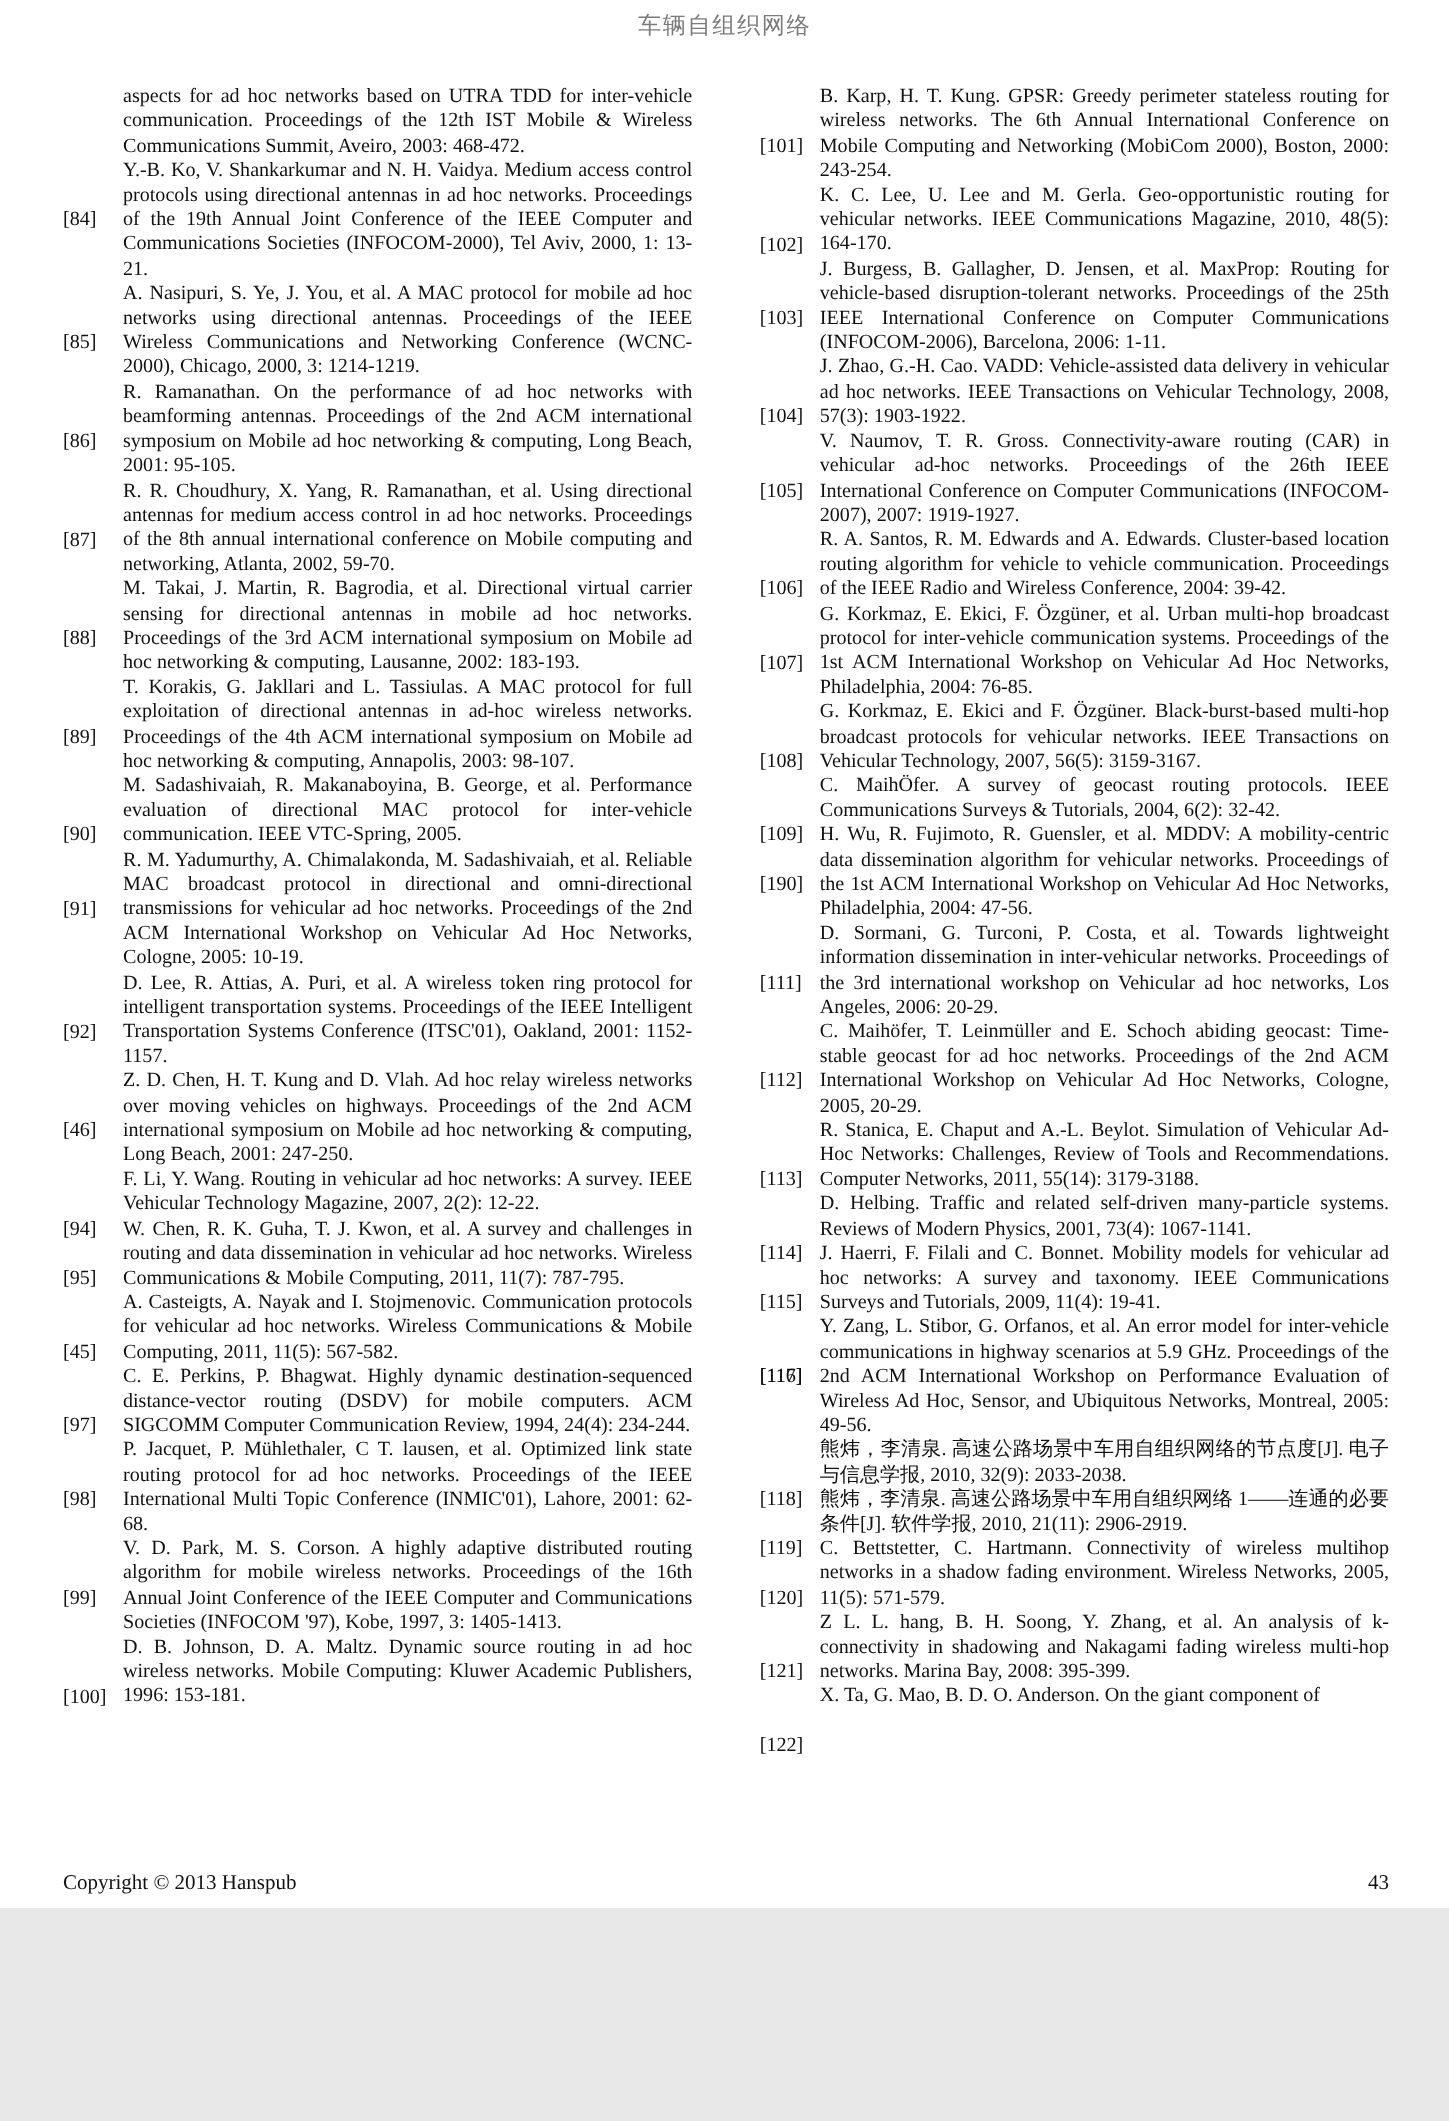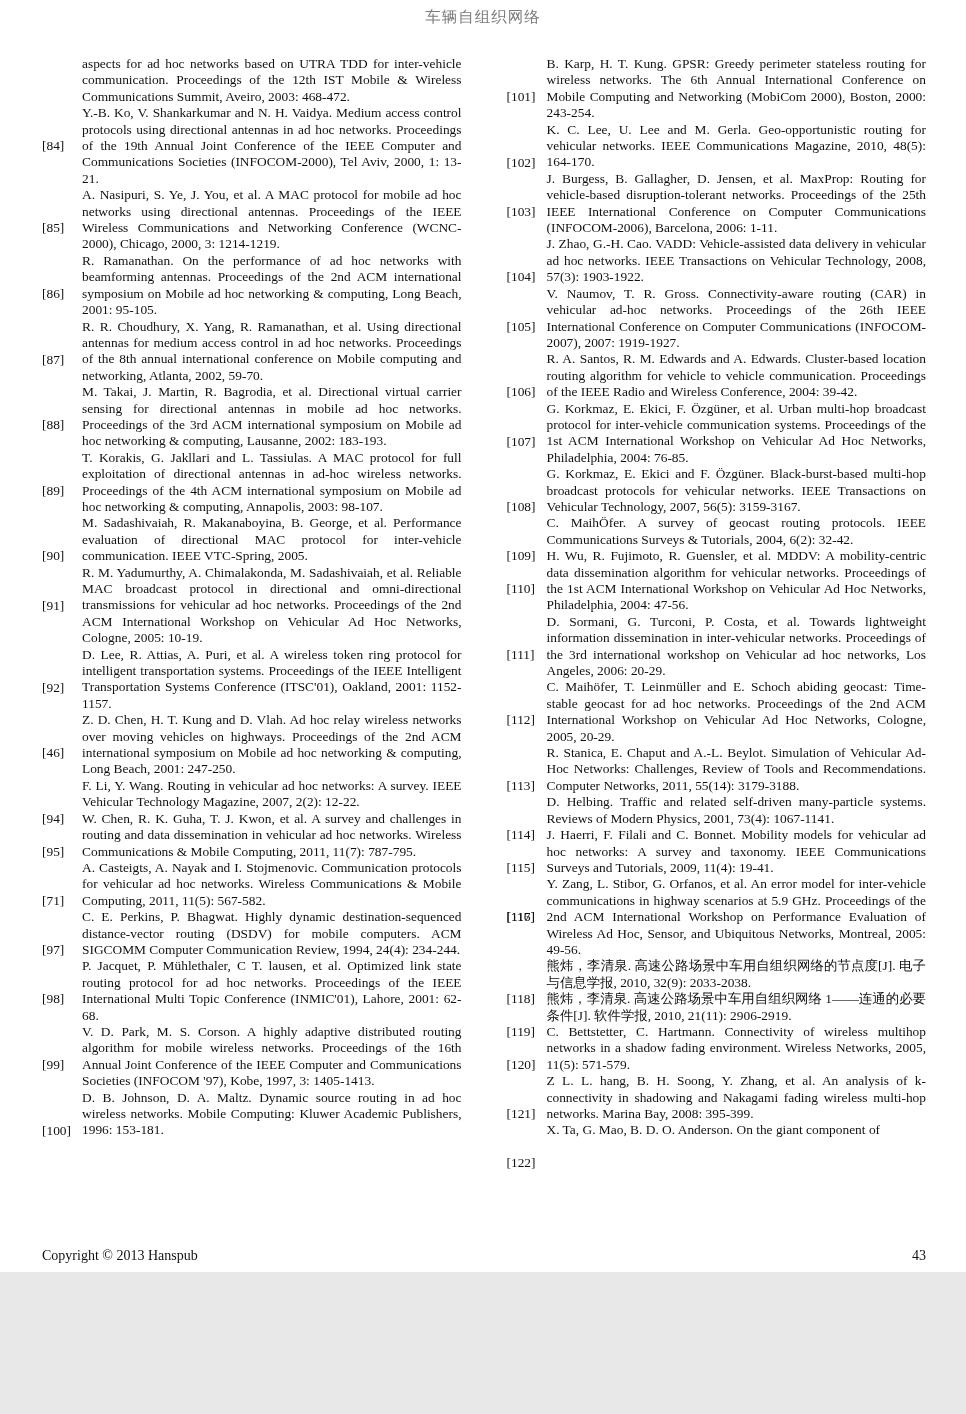--- a/index.html
+++ b/index.html
@@ -79,37 +79,37 @@
         <div class="ref"><span class="ref-label">[86]</span><span class="ref-text">R. Ramanathan. On the performance of ad hoc networks with beamforming antennas. Proceedings of the 2nd ACM international symposium on Mobile ad hoc networking &amp; computing, Long Beach, 2001: 95-105.</span></div>
         <div class="ref"><span class="ref-label">[87]</span><span class="ref-text">R. R. Choudhury, X. Yang, R. Ramanathan, et al. Using directional antennas for medium access control in ad hoc networks. Proceedings of the 8th annual international conference on Mobile computing and networking, Atlanta, 2002, 59-70.</span></div>
         <div class="ref"><span class="ref-label">[88]</span><span class="ref-text">M. Takai, J. Martin, R. Bagrodia, et al. Directional virtual carrier sensing for directional antennas in mobile ad hoc networks. Proceedings of the 3rd ACM international symposium on Mobile ad hoc networking &amp; computing, Lausanne, 2002: 183-193.</span></div>
         <div class="ref"><span class="ref-label">[89]</span><span class="ref-text">T. Korakis, G. Jakllari and L. Tassiulas. A MAC protocol for full exploitation of directional antennas in ad-hoc wireless networks. Proceedings of the 4th ACM international symposium on Mobile ad hoc networking &amp; computing, Annapolis, 2003: 98-107.</span></div>
         <div class="ref"><span class="ref-label">[90]</span><span class="ref-text">M. Sadashivaiah, R. Makanaboyina, B. George, et al. Performance evaluation of directional MAC protocol for inter-vehicle communication. IEEE VTC-Spring, 2005.</span></div>
         <div class="ref"><span class="ref-label">[91]</span><span class="ref-text">R. M. Yadumurthy, A. Chimalakonda, M. Sadashivaiah, et al. Reliable MAC broadcast protocol in directional and omni-directional transmissions for vehicular ad hoc networks. Proceedings of the 2nd ACM International Workshop on Vehicular Ad Hoc Networks, Cologne, 2005: 10-19.</span></div>
         <div class="ref"><span class="ref-label">[92]</span><span class="ref-text">D. Lee, R. Attias, A. Puri, et al. A wireless token ring protocol for intelligent transportation systems. Proceedings of the IEEE Intelligent Transportation Systems Conference (ITSC'01), Oakland, 2001: 1152-1157.</span></div>
         <div class="ref"><span class="ref-label">[46]</span><span class="ref-text">Z. D. Chen, H. T. Kung and D. Vlah. Ad hoc relay wireless networks over moving vehicles on highways. Proceedings of the 2nd ACM international symposium on Mobile ad hoc networking &amp; computing, Long Beach, 2001: 247-250.</span></div>
         <div class="ref"><span class="ref-label">[94]</span><span class="ref-text">F. Li, Y. Wang. Routing in vehicular ad hoc networks: A survey. IEEE Vehicular Technology Magazine, 2007, 2(2): 12-22.</span></div>
         <div class="ref"><span class="ref-label">[95]</span><span class="ref-text">W. Chen, R. K. Guha, T. J. Kwon, et al. A survey and challenges in routing and data dissemination in vehicular ad hoc networks. Wireless Communications &amp; Mobile Computing, 2011, 11(7): 787-795.</span></div>
-        <div class="ref"><span class="ref-label">[71]</span><span class="ref-text">A. Casteigts, A. Nayak and I. Stojmenovic. Communication protocols for vehicular ad hoc networks. Wireless Communications &amp; Mobile Computing, 2011, 11(5): 567-582.</span></div>
+        <div class="ref"><span class="ref-label">[45]</span><span class="ref-text">A. Casteigts, A. Nayak and I. Stojmenovic. Communication protocols for vehicular ad hoc networks. Wireless Communications &amp; Mobile Computing, 2011, 11(5): 567-582.</span></div>
         <div class="ref"><span class="ref-label">[97]</span><span class="ref-text">C. E. Perkins, P. Bhagwat. Highly dynamic destination-sequenced distance-vector routing (DSDV) for mobile computers. ACM SIGCOMM Computer Communication Review, 1994, 24(4): 234-244.</span></div>
         <div class="ref"><span class="ref-label">[98]</span><span class="ref-text">P. Jacquet, P. Mühlethaler, C T. lausen, et al. Optimized link state routing protocol for ad hoc networks. Proceedings of the IEEE International Multi Topic Conference (INMIC'01), Lahore, 2001: 62-68.</span></div>
         <div class="ref"><span class="ref-label">[99]</span><span class="ref-text">V. D. Park, M. S. Corson. A highly adaptive distributed routing algorithm for mobile wireless networks. Proceedings of the 16th Annual Joint Conference of the IEEE Computer and Communications Societies (INFOCOM '97), Kobe, 1997, 3: 1405-1413.</span></div>
         <div class="ref"><span class="ref-label">[100]</span><span class="ref-text">D. B. Johnson, D. A. Maltz. Dynamic source routing in ad hoc wireless networks. Mobile Computing: Kluwer Academic Publishers, 1996: 153-181.</span></div>
       </div>
     <div class="column" id="col-right">
         <div class="ref"><span class="ref-label">[101]</span><span class="ref-text">B. Karp, H. T. Kung. GPSR: Greedy perimeter stateless routing for wireless networks. The 6th Annual International Conference on Mobile Computing and Networking (MobiCom 2000), Boston, 2000: 243-254.</span></div>
         <div class="ref"><span class="ref-label">[102]</span><span class="ref-text">K. C. Lee, U. Lee and M. Gerla. Geo-opportunistic routing for vehicular networks. IEEE Communications Magazine, 2010, 48(5): 164-170.</span></div>
         <div class="ref"><span class="ref-label">[103]</span><span class="ref-text">J. Burgess, B. Gallagher, D. Jensen, et al. MaxProp: Routing for vehicle-based disruption-tolerant networks. Proceedings of the 25th IEEE International Conference on Computer Communications (INFOCOM-2006), Barcelona, 2006: 1-11.</span></div>
         <div class="ref"><span class="ref-label">[104]</span><span class="ref-text">J. Zhao, G.-H. Cao. VADD: Vehicle-assisted data delivery in vehicular ad hoc networks. IEEE Transactions on Vehicular Technology, 2008, 57(3): 1903-1922.</span></div>
         <div class="ref"><span class="ref-label">[105]</span><span class="ref-text">V. Naumov, T. R. Gross. Connectivity-aware routing (CAR) in vehicular ad-hoc networks. Proceedings of the 26th IEEE International Conference on Computer Communications (INFOCOM-2007), 2007: 1919-1927.</span></div>
         <div class="ref"><span class="ref-label">[106]</span><span class="ref-text">R. A. Santos, R. M. Edwards and A. Edwards. Cluster-based location routing algorithm for vehicle to vehicle communication. Proceedings of the IEEE Radio and Wireless Conference, 2004: 39-42.</span></div>
         <div class="ref"><span class="ref-label">[107]</span><span class="ref-text">G. Korkmaz, E. Ekici, F. Özgüner, et al. Urban multi-hop broadcast protocol for inter-vehicle communication systems. Proceedings of the 1st ACM International Workshop on Vehicular Ad Hoc Networks, Philadelphia, 2004: 76-85.</span></div>
         <div class="ref"><span class="ref-label">[108]</span><span class="ref-text">G. Korkmaz, E. Ekici and F. Özgüner. Black-burst-based multi-hop broadcast protocols for vehicular networks. IEEE Transactions on Vehicular Technology, 2007, 56(5): 3159-3167.</span></div>
         <div class="ref"><span class="ref-label">[109]</span><span class="ref-text">C. MaihÖfer. A survey of geocast routing protocols. IEEE Communications Surveys &amp; Tutorials, 2004, 6(2): 32-42.</span></div>
-        <div class="ref"><span class="ref-label">[110]</span><span class="ref-text">H. Wu, R. Fujimoto, R. Guensler, et al. MDDV: A mobility-centric data dissemination algorithm for vehicular networks. Proceedings of the 1st ACM International Workshop on Vehicular Ad Hoc Networks, Philadelphia, 2004: 47-56.</span></div>
+        <div class="ref"><span class="ref-label">[190]</span><span class="ref-text">H. Wu, R. Fujimoto, R. Guensler, et al. MDDV: A mobility-centric data dissemination algorithm for vehicular networks. Proceedings of the 1st ACM International Workshop on Vehicular Ad Hoc Networks, Philadelphia, 2004: 47-56.</span></div>
         <div class="ref"><span class="ref-label">[111]</span><span class="ref-text">D. Sormani, G. Turconi, P. Costa, et al. Towards lightweight information dissemination in inter-vehicular networks. Proceedings of the 3rd international workshop on Vehicular ad hoc networks, Los Angeles, 2006: 20-29.</span></div>
         <div class="ref"><span class="ref-label">[112]</span><span class="ref-text">C. Maihöfer, T. Leinmüller and E. Schoch abiding geocast: Time-stable geocast for ad hoc networks. Proceedings of the 2nd ACM International Workshop on Vehicular Ad Hoc Networks, Cologne, 2005, 20-29.</span></div>
         <div class="ref"><span class="ref-label">[113]</span><span class="ref-text">R. Stanica, E. Chaput and A.-L. Beylot. Simulation of Vehicular Ad-Hoc Networks: Challenges, Review of Tools and Recommendations. Computer Networks, 2011, 55(14): 3179-3188.</span></div>
         <div class="ref"><span class="ref-label">[114]</span><span class="ref-text">D. Helbing. Traffic and related self-driven many-particle systems. Reviews of Modern Physics, 2001, 73(4): 1067-1141.</span></div>
         <div class="ref"><span class="ref-label">[115]</span><span class="ref-text">J. Haerri, F. Filali and C. Bonnet. Mobility models for vehicular ad hoc networks: A survey and taxonomy. IEEE Communications Surveys and Tutorials, 2009, 11(4): 19-41.</span></div>
         <div class="ref"><span class="ref-label">[116]</span></div>
         <div class="ref"><span class="ref-label">[117]</span><span class="ref-text">Y. Zang, L. Stibor, G. Orfanos, et al. An error model for inter-vehicle communications in highway scenarios at 5.9 GHz. Proceedings of the 2nd ACM International Workshop on Performance Evaluation of Wireless Ad Hoc, Sensor, and Ubiquitous Networks, Montreal, 2005: 49-56.</span></div>
         <div class="ref"><span class="ref-label">[118]</span><span class="ref-text">熊炜，李清泉. 高速公路场景中车用自组织网络的节点度[J]. 电子与信息学报, 2010, 32(9): 2033-2038.</span></div>
         <div class="ref"><span class="ref-label">[119]</span><span class="ref-text">熊炜，李清泉. 高速公路场景中车用自组织网络 1——连通的必要条件[J]. 软件学报, 2010, 21(11): 2906-2919.</span></div>
         <div class="ref"><span class="ref-label">[120]</span><span class="ref-text">C. Bettstetter, C. Hartmann. Connectivity of wireless multihop networks in a shadow fading environment. Wireless Networks, 2005, 11(5): 571-579.</span></div>

